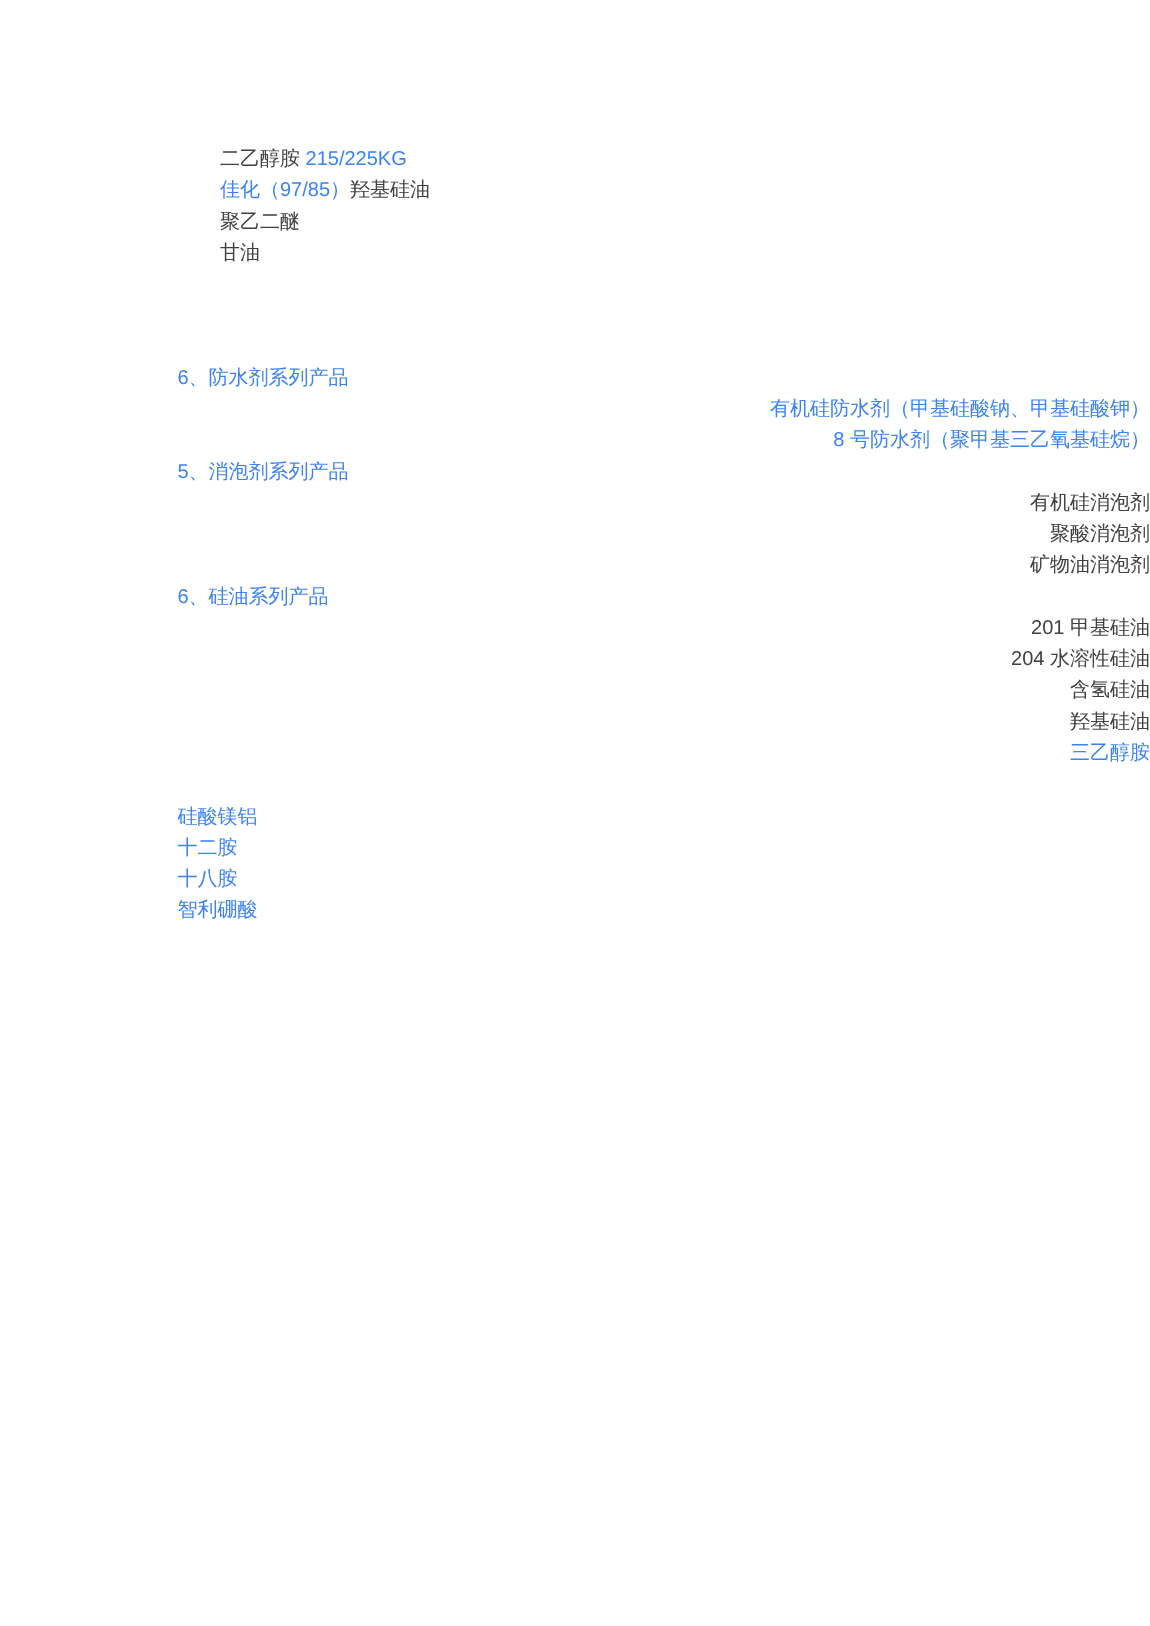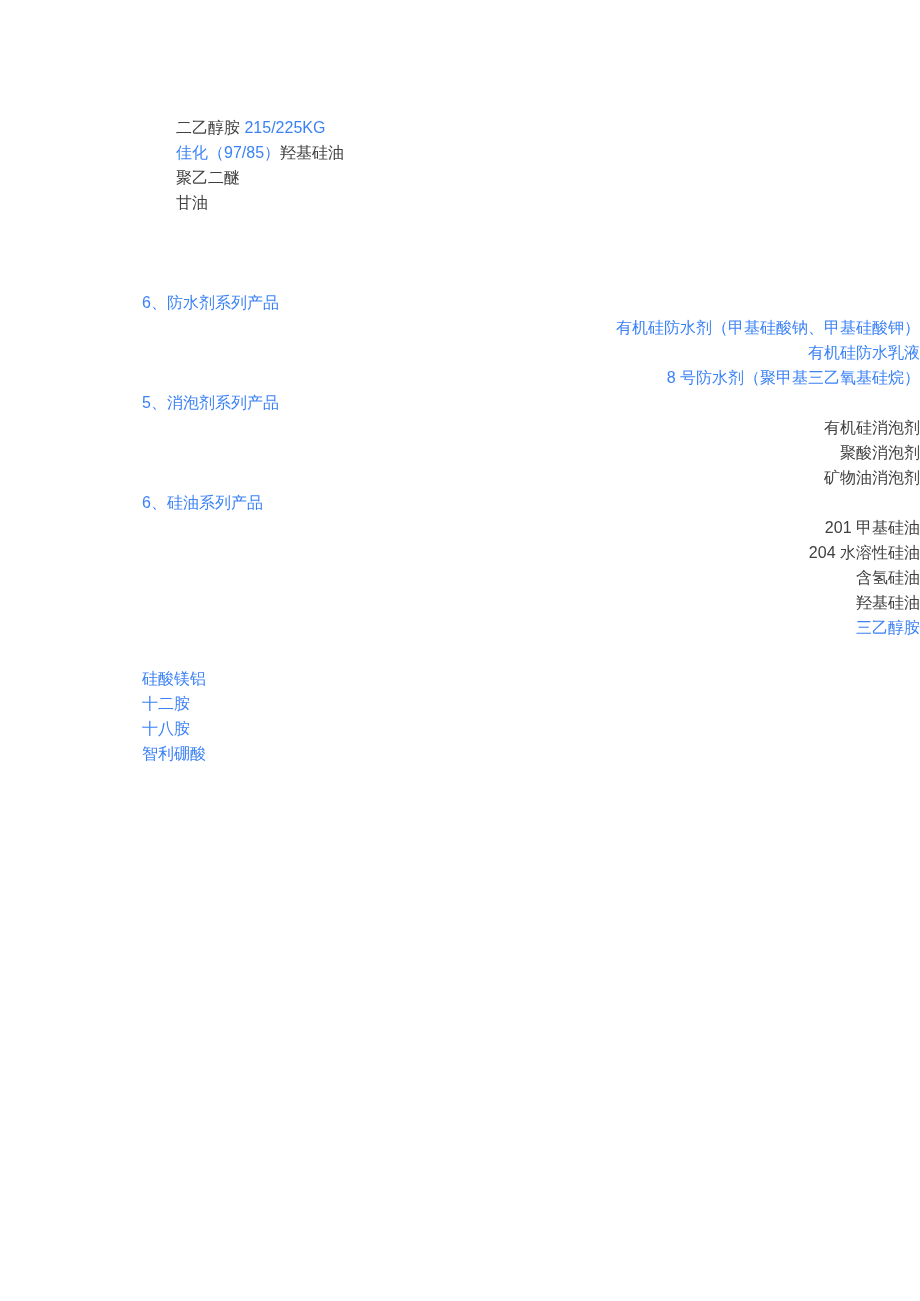--- a/index.html
+++ b/index.html
@@ -50,21 +50,20 @@
   <div class="line"><span class="black">佳化（97/85）</span><span class="red">羟基硅油</span></div>
   <div class="line red">聚乙二醚</div>
   <div class="line red">甘油</div>
 </div>
 
 <div class="spacer"></div>
 
 <div class="line black">6、防水剂系列产品</div>
 <div class="indent-1">
   <div class="line black">有机硅防水剂（甲基硅酸钠、甲基硅酸钾）</div>
-  <div class="line black">有机硅防水乳液</div>
   <div class="line black">8 号防水剂（聚甲基三乙氧基硅烷）</div>
 </div>
 
 <div class="line black">5、消泡剂系列产品</div>
 <div class="indent-1">
   <div class="line red">有机硅消泡剂</div>
   <div class="line red">聚酸消泡剂</div>
   <div class="line red">矿物油消泡剂</div>
 </div>
 

